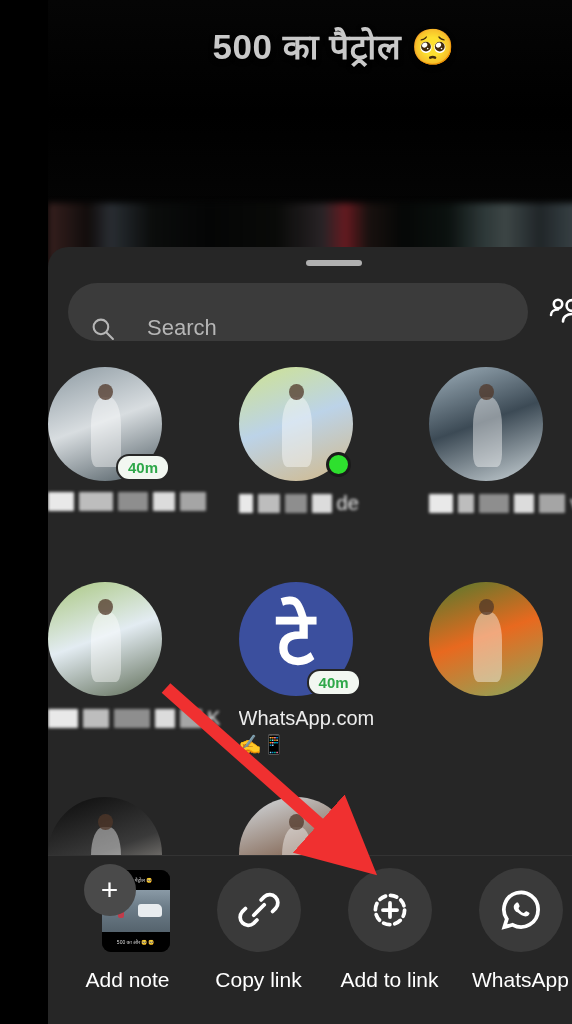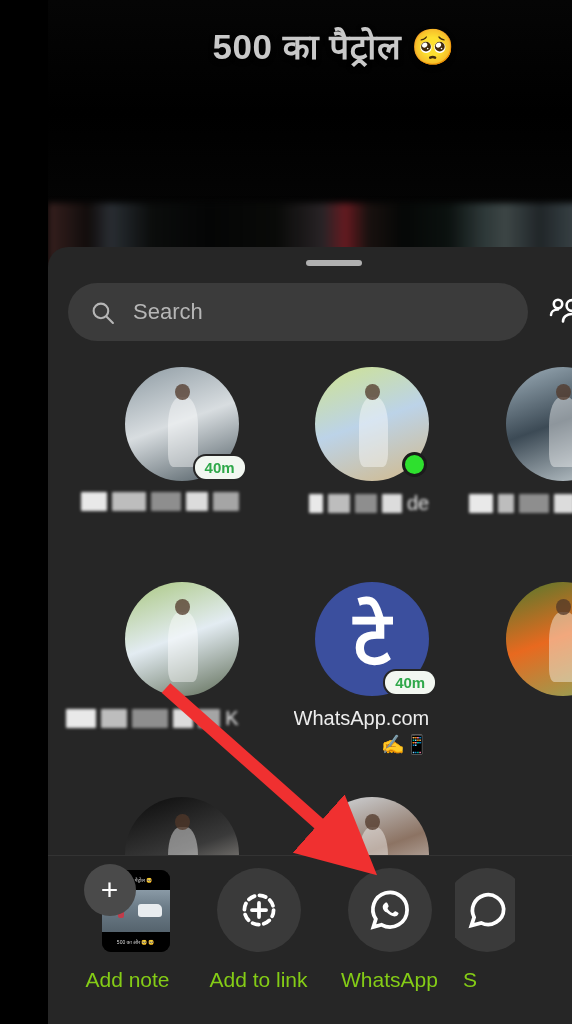--- a/index.html
+++ b/index.html
@@ -50,37 +50,37 @@
     width: 56px; height: 6px; border-radius: 3px; background: #b0b0b0;
   }
 
   
   #search-row {
     position: absolute; left: 0; top: 32px; width: 572px; height: 66px;
     display: flex; align-items: center; padding: 0 20px;
   }
   #search-field {
     flex: 1 1 auto; height: 58px; border-radius: 29px; background: #3b3b3b;
-    display: flex; align-items: center; padding: 0 22px; gap: 18px;
+    display: flex; align-items: flex-end; padding: 0 22px; gap: 32px;
   }
   #search-icon { width: 25px; height: 25px; flex: none; }
   #search-placeholder { color: #b6b6b6; font-size: 22px; }
   #add-people-btn {
     flex: none; width: 62px; height: 58px; margin-left: 10px;
     display: flex; align-items: center; justify-content: center;
   }
 
   
   #contact-grid {
     position: absolute; left: 0; top: 110px; width: 572px; height: 500px;
     display: flex; flex-wrap: wrap; align-content: flex-start;
   }
   .contact-cell {
     width: 190.6px; height: 215px;
-    display: flex; flex-direction: column; align-items: flex-end;
+    display: flex; flex-direction: column; align-items: flex-start;
     padding-top: 10px;
   }
   .avatar-wrap { position: relative; width: 114px; height: 114px; }
   .avatar {
     width: 114px; height: 114px; border-radius: 50%; overflow: hidden;
     position: relative; background: #4a4a4a;
   }
   .av-initial {
     position: absolute; inset: 0; display: flex; align-items: center; justify-content: center;
     color: #fff; font-size: 74px; font-weight: 700; line-height: 1;
@@ -121,21 +121,21 @@
   .share-item {
     width: 131px; flex: none;
     display: flex; flex-direction: column; align-items: center;
   }
   .share-circle {
     width: 84px; height: 84px; border-radius: 50%; background: #3a3a3a;
     display: flex; align-items: center; justify-content: center;
     position: relative;
   }
   .share-label {
-    margin-top: 16px; color: #84cc16; font-size: 21px; white-space: nowrap;
+    margin-top: 16px; color: #ffffff; font-size: 21px; white-space: nowrap;
   }
   
   #note-thumb {
     position: relative; width: 84px; height: 84px;
   }
   #note-card {
     position: absolute; left: 16px; top: 2px; width: 68px; height: 82px;
     border-radius: 9px; overflow: hidden; background: #0b0b0b;
     display: flex; flex-direction: column;
   }
@@ -323,20 +323,30 @@
                 </div>
                 <div id="note-bot">500 का और 🥺🥺</div>
               </div>
               <div id="note-plus">+</div>
             </div>
             <div class="share-label">Add note</div>
           </div>
           <div class="share-item">
             <div class="share-circle">
               <svg width="50" height="50" viewBox="0 0 24 24" fill="none" stroke="#fff" stroke-width="1.8" stroke-linecap="round">
+                <path d="M9.5 14.5l5-5"></path>
+                <path d="M13 7.2l1.6-1.6a3.9 3.9 0 015.5 5.5L18.5 12.7"></path>
+                <path d="M11 16.8l-1.6 1.6a3.9 3.9 0 01-5.5-5.5L5.5 11.3"></path>
+              </svg>
+            </div>
+            <div class="share-label">Copy link</div>
+          </div>
+          <div class="share-item">
+            <div class="share-circle">
+              <svg width="50" height="50" viewBox="0 0 24 24" fill="none" stroke="#fff" stroke-width="1.8" stroke-linecap="round">
                 <circle cx="12" cy="12" r="7" stroke-dasharray="3.1 2.4"></circle>
                 <line x1="12" y1="8.6" x2="12" y2="15.4"></line>
                 <line x1="8.6" y1="12" x2="15.4" y2="12"></line>
               </svg>
             </div>
             <div class="share-label">Add to link</div>
           </div>
           <div class="share-item">
             <div class="share-circle">
               <svg width="50" height="50" viewBox="0 0 24 24" fill="none" stroke="#fff" stroke-width="1.8" stroke-linecap="round">

